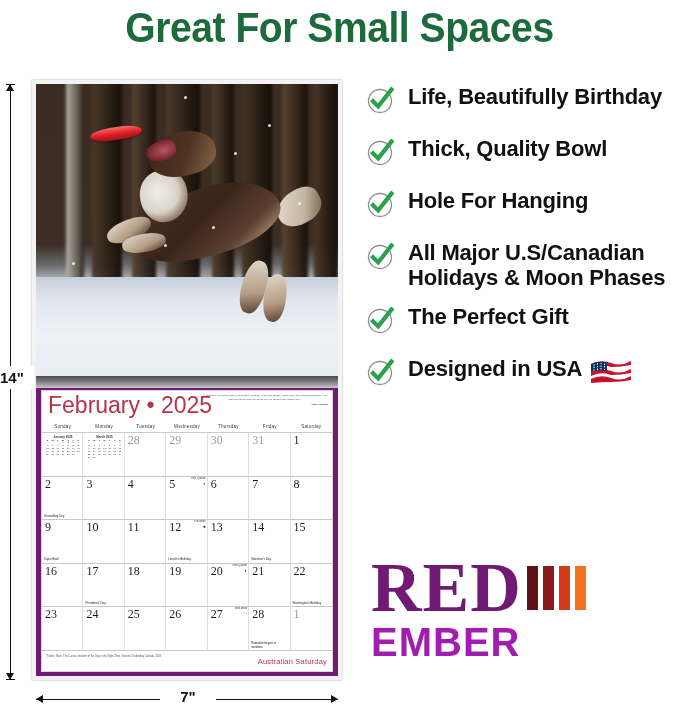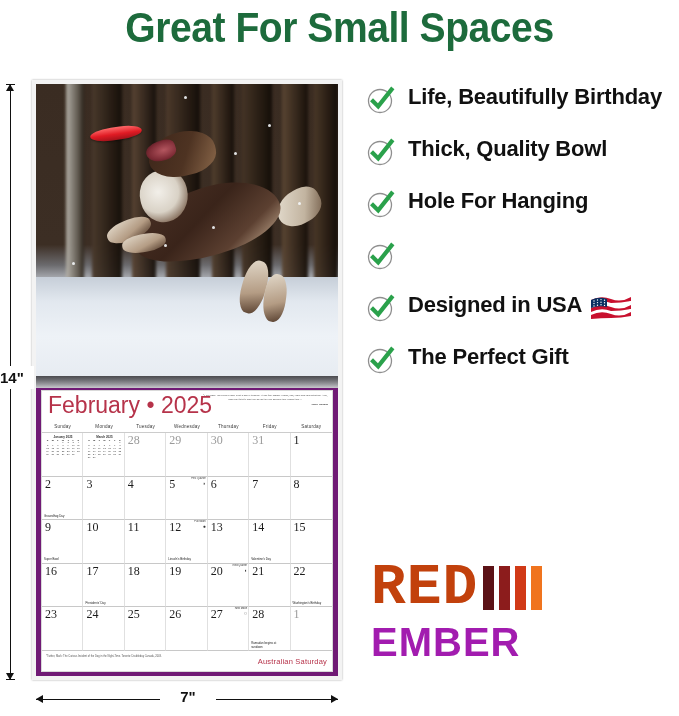--- a/index.html
+++ b/index.html
@@ -417,25 +417,25 @@
     left: 371px;
     top: 562px;
     width: 230px;
   }
   .logo-row1 {
     display: flex;
     align-items: center;
     height: 52px;
   }
   .logo-word {
-    font-family: Liberation Mono, monospace;
+    font-family: Liberation Serif, serif;
     font-weight: bold;
-    font-size: 58px;
+    font-size: 70px;
     line-height: 52px;
-    color: #c2410c;
+    color: #701a75;
     letter-spacing: 1px;
   }
   .logo-bars {
     display: flex;
     align-items: center;
     margin-left: 5px;
     gap: 5px;
   }
   .logo-bars span {
     display: block;
@@ -816,20 +816,30 @@
       </span>
       <span class="ftext"><span>Hole For Hanging</span></span>
     </div>
     <div class="feature">
       <span class="check">
         <svg width="30" height="30" viewBox="0 0 30 30">
           <circle cx="14" cy="16" r="11.5" fill="none" stroke="#8f8f8f" stroke-width="1.3"></circle>
           <path d="M7 16.2 L12.2 21.4 L25.5 4.5" fill="none" stroke="#2aa14b" stroke-width="4.2" stroke-linecap="square" stroke-linejoin="miter"></path>
         </svg>
       </span>
+      <span class="ftext"><span>All Major U.S/Canadian</span><span class="line2">Holidays &amp; Moon Phases</span></span>
+    </div>
+    <div class="feature">
+      <span class="check">
+        <svg width="30" height="30" viewBox="0 0 30 30">
+          <circle cx="14" cy="16" r="11.5" fill="none" stroke="#8f8f8f" stroke-width="1.3"></circle>
+          <path d="M7 16.2 L12.2 21.4 L25.5 4.5" fill="none" stroke="#2aa14b" stroke-width="4.2" stroke-linecap="square" stroke-linejoin="miter"></path>
+        </svg>
+      </span>
+      <span class="ftext"><span>The Perfect Gift</span></span>
     </div>
     <div class="feature">
       <span class="check">
         <svg width="30" height="30" viewBox="0 0 30 30">
           <circle cx="14" cy="16" r="11.5" fill="none" stroke="#8f8f8f" stroke-width="1.3"></circle>
           <path d="M7 16.2 L12.2 21.4 L25.5 4.5" fill="none" stroke="#2aa14b" stroke-width="4.2" stroke-linecap="square" stroke-linejoin="miter"></path>
         </svg>
       </span>
       <span class="ftext"><span>Designed in USA</span><svg class="flag" viewBox="0 0 42 26">
           <g>
@@ -849,29 +859,20 @@
               <circle cx="11" cy="9.2" r="0.7"></circle>
               <circle cx="14.5" cy="9.8" r="0.7"></circle>
               <circle cx="4" cy="13" r="0.7"></circle>
               <circle cx="7.5" cy="12.2" r="0.7"></circle>
               <circle cx="11" cy="11.8" r="0.7"></circle>
               <circle cx="14.5" cy="12.4" r="0.7"></circle>
             </g>
           </g>
         </svg></span>
     </div>
-    <div class="feature">
-      <span class="check">
-        <svg width="30" height="30" viewBox="0 0 30 30">
-          <circle cx="14" cy="16" r="11.5" fill="none" stroke="#8f8f8f" stroke-width="1.3"></circle>
-          <path d="M7 16.2 L12.2 21.4 L25.5 4.5" fill="none" stroke="#2aa14b" stroke-width="4.2" stroke-linecap="square" stroke-linejoin="miter"></path>
-        </svg>
-      </span>
-      <span class="ftext"><span>The Perfect Gift</span></span>
-    </div>
   </div>
 
 <div id="logo">
   <div class="logo-row1">
     <span class="logo-word">RED</span>
     <span class="logo-bars">
       <span style="background: rgb(92, 18, 22);"></span>
       <span style="background: rgb(140, 28, 28);"></span>
       <span style="background: rgb(209, 58, 23);"></span>
       <span style="background: rgb(240, 116, 30);"></span>

